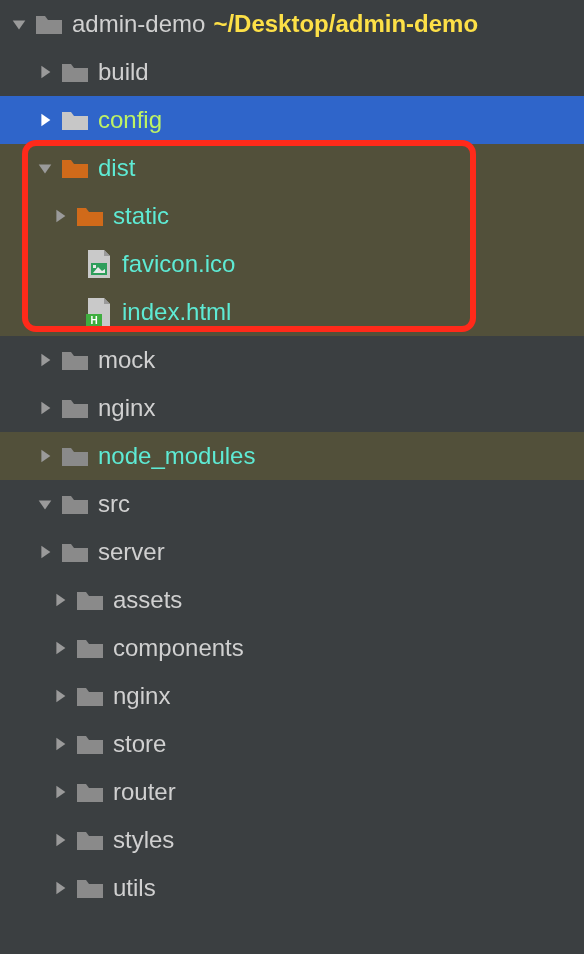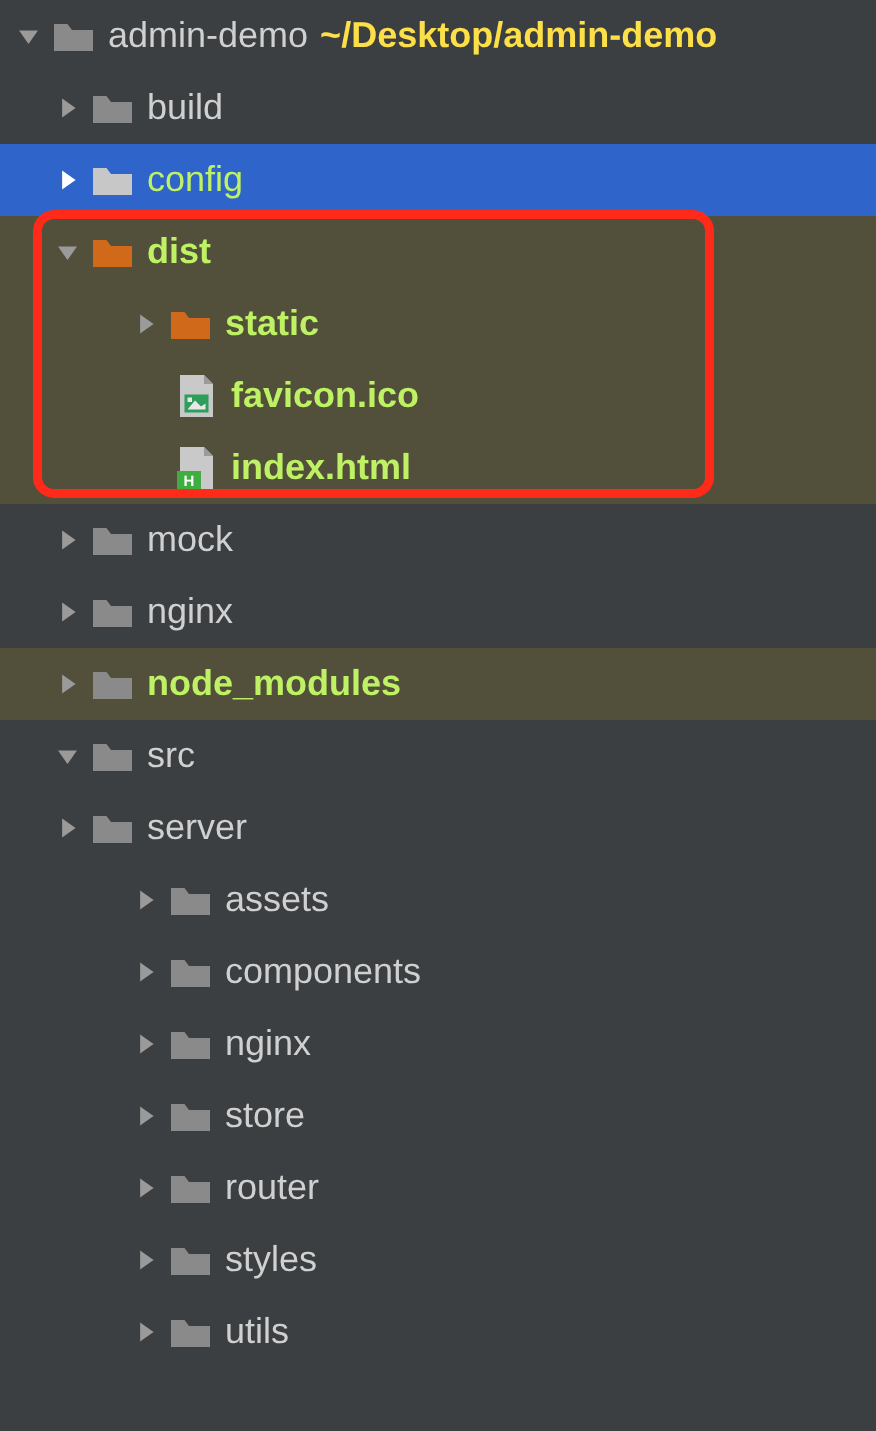--- a/index.html
+++ b/index.html
@@ -25,22 +25,22 @@
     position: relative;
   }
   .row.selected {
     background: #2f65ca;
   }
   .row.shade {
     background: #52503a;
   }
   .indent-0 { padding-left: 6px; }
   .indent-1 { padding-left: 32px; }
-  .indent-2 { padding-left: 84px; }
-  .indent-3 { padding-left: 88px; }
+  .indent-2 { padding-left: 47px; }
+  .indent-3 { padding-left: 56px; }
   .arrow {
     width: 26px;
     display: inline-flex;
     align-items: center;
     justify-content: center;
     flex-shrink: 0;
   }
   .arrow svg { display:block; }
   .icon {
     width: 34px;
@@ -48,21 +48,21 @@
     align-items: center;
     justify-content: center;
     flex-shrink: 0;
     margin-right: 6px;
   }
   .icon svg { display:block; }
   .label {
     color: #d0d0d0;
   }
   .label.sel { color: #bef264; }
-  .label.olive { color: #bef264; font-weight: bold; }
+  .label.olive { color: #5eead4; }
   .hint {
     color: #fde047;
     margin-left: 8px;
     font-weight: bold;
   }
   .highlight-box {
     position: absolute;
     left: 22px;
     top: 140px;
     width: 454px;

